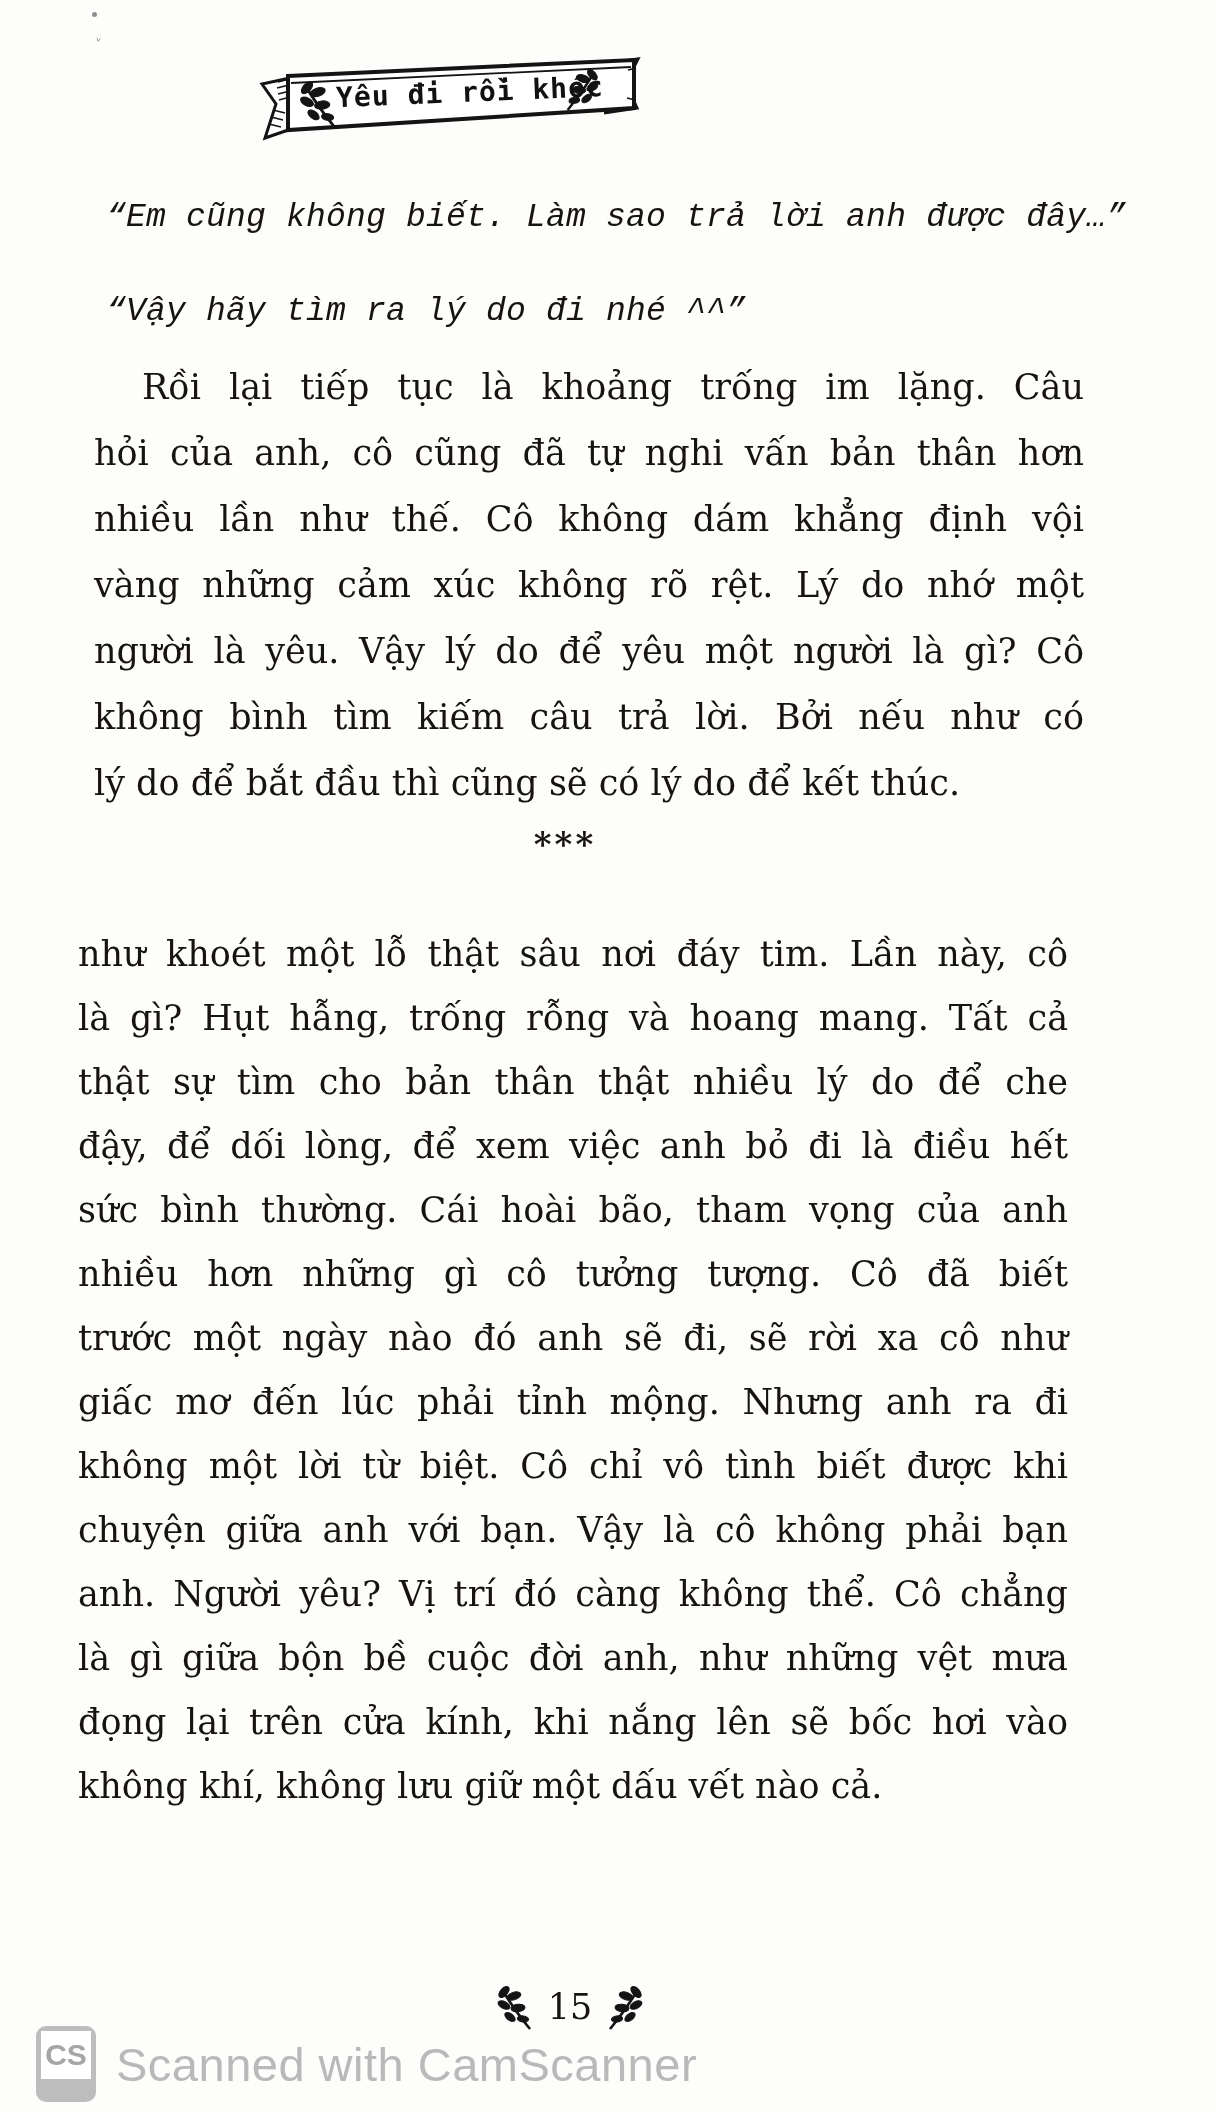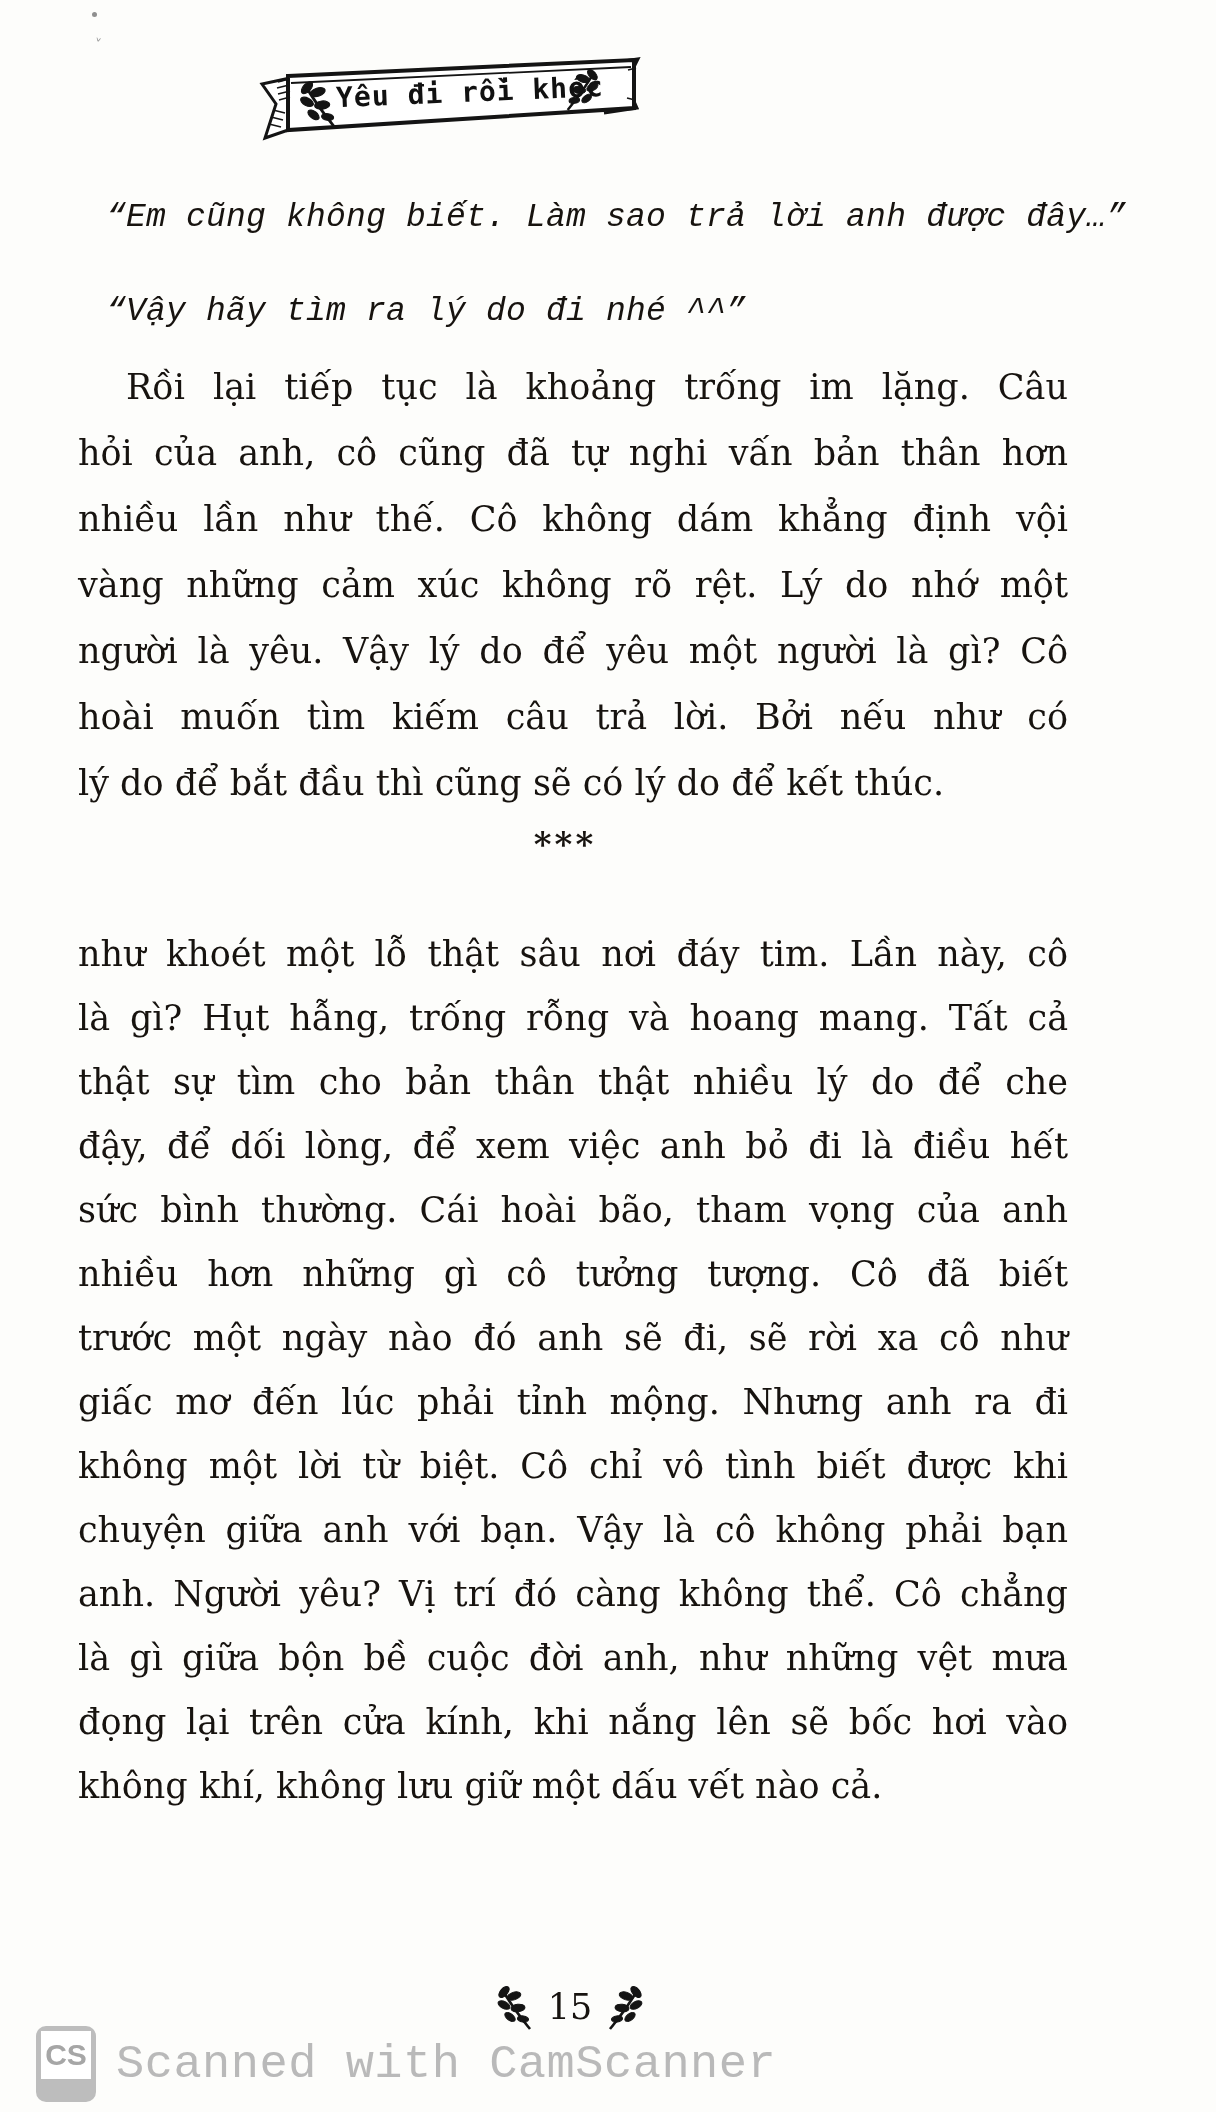--- a/index.html
+++ b/index.html
@@ -33,21 +33,21 @@
   .quote-line{
     position:absolute;left:78px;width:1000px;height:64px;line-height:64px;
     font-style:italic;font-size:33px;letter-spacing:0.2px;
     text-indent:28px;white-space:nowrap;font-family:Liberation Mono, monospace;
   }
   .quote-1{top:186px;}
   .quote-2{top:280px;}
 
   
   .para{position:absolute;left:78px;width:990px;font-size:35px;}
-  .para-1{top:354px;--lh:66px;}
+  .para-1{top:354px;margin-left:16px;--lh:66px;}
   .para-2{top:922px;--lh:64px;}
   .line{height:var(--lh);line-height:var(--lh);overflow:visible;}
   .line:not(.last){text-align:justify;text-align-last:justify;}
   .line.last{text-align:left;}
   .line.first{text-indent:48px;}
 
   .separator{
     position:absolute;left:0;top:818px;width:1130px;height:52px;
     text-align:center;font-weight:bold;font-size:34px;letter-spacing:3px;
     line-height:52px;
@@ -71,21 +71,21 @@
   .cs-badge{
     width:60px;height:76px;background:#bdbdbd;border-radius:10px;
     display:flex;flex-direction:column;box-sizing:border-box;padding:5px 5px 0 5px;
   }
   .cs-inner{
     height:48px;background:#fff;border-radius:0;
     display:flex;align-items:center;justify-content:center;
     font-weight:bold;font-size:30px;color:#a6a6a6;letter-spacing:0;
   }
   .cam-text{
-    font-size:47px;color:#b9b9b9;letter-spacing:0.5px;white-space:nowrap;font-family:Liberation Mono, monospace;
+    font-size:47px;color:#b9b9b9;letter-spacing:0.5px;white-space:nowrap;
   }
 </style>
 </head>
 <body>
 
 <svg width="0" height="0" style="position:absolute" aria-hidden="true">
   <defs>
     <symbol id="leaf-sprig" viewBox="0 0 40 48">
       <g fill="#141414" stroke="#141414">
         <path d="M34 46 C 26 36, 16 24, 6 6" stroke-width="2.6" fill="none"></path>
@@ -138,21 +138,21 @@
 
   <div class="quote-line quote-1">“Em cũng không biết. Làm sao trả lời anh được đây…”</div>
   <div class="quote-line quote-2">“Vậy hãy tìm ra lý do đi nhé ^^”</div>
 
   <div class="para para-1">
       <div class="line first">Rồi lại tiếp tục là khoảng trống im lặng. Câu</div>
       <div class="line">hỏi của anh, cô cũng đã tự nghi vấn bản thân hơn</div>
       <div class="line">nhiều lần như thế. Cô không dám khẳng định vội</div>
       <div class="line">vàng những cảm xúc không rõ rệt. Lý do nhớ một</div>
       <div class="line">người là yêu. Vậy lý do để yêu một người là gì? Cô</div>
-      <div class="line">hoài muốn tìm kiếm câu trả lời. Bởi nếu như có</div>
+      <div class="line">không bình tìm kiếm câu trả lời. Bởi nếu như có</div>
       <div class="line last">lý do để bắt đầu thì cũng sẽ có lý do để kết thúc.</div>
     </div>
 
   <div class="separator">***</div>
 
   <div class="para para-2">
       <div class="line">như khoét một lỗ thật sâu nơi đáy tim. Lần này, cô</div>
       <div class="line">là gì? Hụt hẫng, trống rỗng và hoang mang. Tất cả</div>
       <div class="line">thật sự tìm cho bản thân thật nhiều lý do để che</div>
       <div class="line">đậy, để dối lòng, để xem việc anh bỏ đi là điều hết</div>

